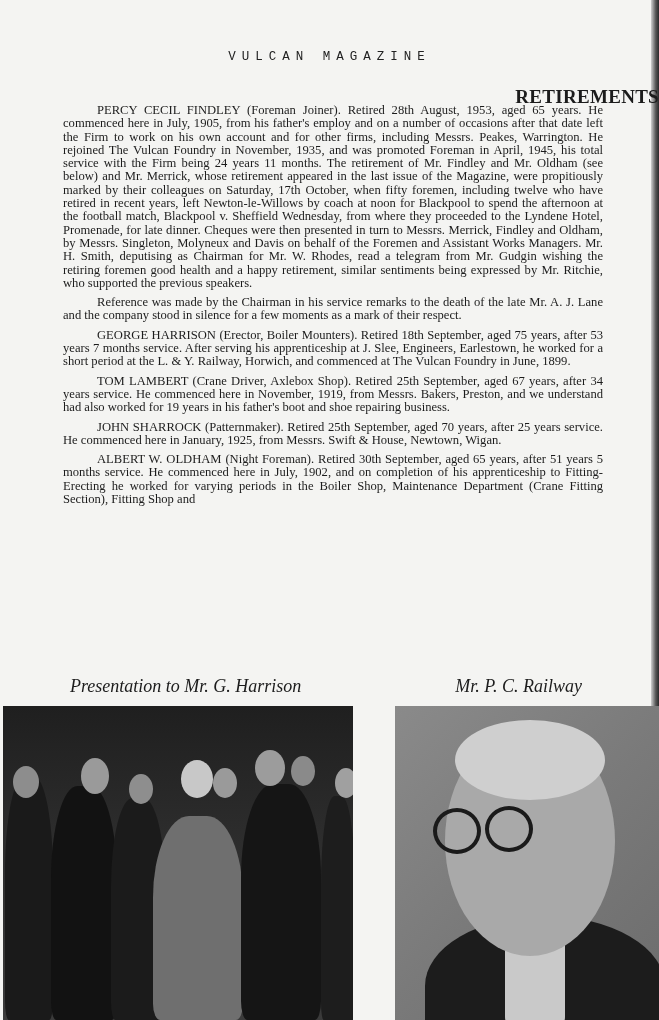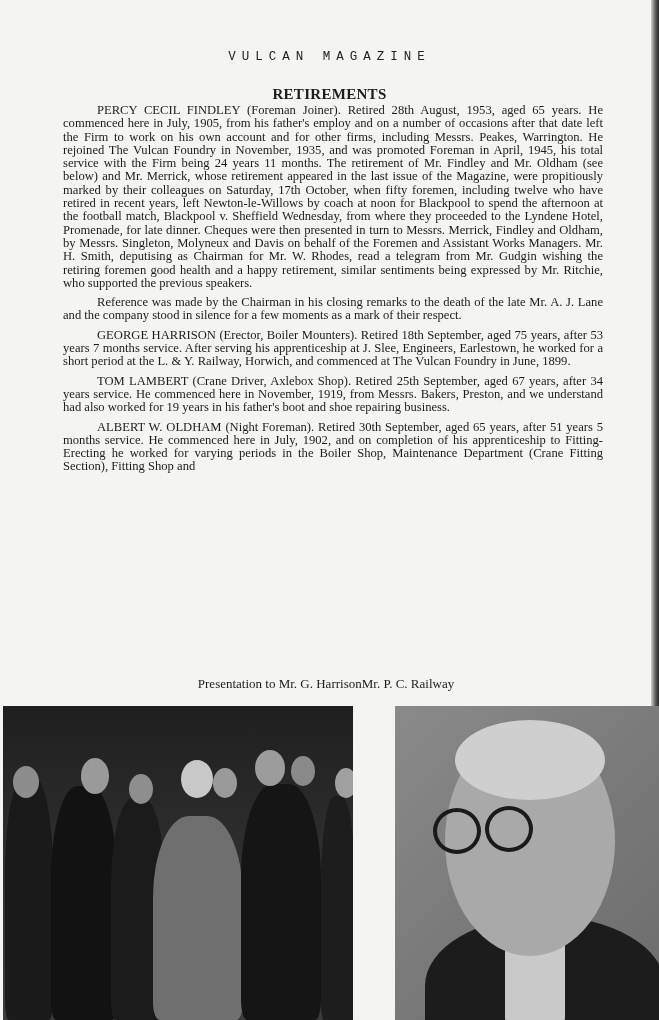--- a/index.html
+++ b/index.html
@@ -12,31 +12,31 @@
   .page-edge {
     position:absolute; top:0; right:0; width:8px; height:1020px;
     background:linear-gradient(to right,#cfcfcf,#555 60%,#2a2a2a);
   }
   .masthead {
     position:absolute; top:50px; left:0; width:659px; text-align:center;
     font-family:Liberation Mono, monospace; font-size:12.5px; letter-spacing:6px;
     color:#222;
   }
   .section-title {
-    position:absolute; top:86px; left:0; width:659px; text-align:center;
-    font-weight:bold; font-size:15px; letter-spacing:0.3px;
+    position:absolute; top:86px; left:0; width:659px; text-align:right;
+    font-weight:bold; font-size:19px; letter-spacing:0.3px;
   }
   .article {
     position:absolute; top:104px; left:63px; width:540px;
     font-size:12.6px; line-height:13.3px; text-align:justify;
   }
   .article p { margin:0 0 6px 0; text-indent:34px; }
   .captions {
     position:absolute; top:676px; left:70px; width:512px;
-    font-size:13px; display:flex; justify-content:center;
+    font-style:italic; font-size:18px; display:flex; justify-content:space-between;
   }
   .photo {
     position:absolute; overflow:hidden;
   }
   .photo-left {
     left:3px; top:706px; width:350px; height:314px;
     background:
       radial-gradient(ellipse 16px 20px at 100px 768px, #888 0%, transparent 70%),
       linear-gradient(to bottom,#1f1f1f 0%,#2c2c2c 40%,#3b3b3b 100%);
   }
@@ -50,23 +50,24 @@
 </head>
 <body>
 
 <div class="page-edge"></div>
 
 <div class="masthead">VULCAN MAGAZINE</div>
 <div class="section-title">RETIREMENTS</div>
 
 <div class="article">
   <p>PERCY CECIL FINDLEY (Foreman Joiner). Retired 28th August, 1953, aged 65 years. He commenced here in July, 1905, from his father's employ and on a number of occasions after that date left the Firm to work on his own account and for other firms, including Messrs. Peakes, Warrington. He rejoined The Vulcan Foundry in November, 1935, and was promoted Foreman in April, 1945, his total service with the Firm being 24 years 11 months. The retirement of Mr. Findley and Mr. Oldham (see below) and Mr. Merrick, whose retirement appeared in the last issue of the Magazine, were propitiously marked by their colleagues on Saturday, 17th October, when fifty foremen, including twelve who have retired in recent years, left Newton-le-Willows by coach at noon for Blackpool to spend the afternoon at the football match, Blackpool v. Sheffield Wednesday, from where they proceeded to the Lyndene Hotel, Promenade, for late dinner. Cheques were then presented in turn to Messrs. Merrick, Findley and Oldham, by Messrs. Singleton, Molyneux and Davis on behalf of the Foremen and Assistant Works Managers. Mr. H. Smith, deputising as Chairman for Mr. W. Rhodes, read a telegram from Mr. Gudgin wishing the retiring foremen good health and a happy retirement, similar sentiments being expressed by Mr. Ritchie, who supported the previous speakers.</p>
-  <p>Reference was made by the Chairman in his closing remarks to the death of the late Mr. A. J. Lane and the company stood in silence for a few moments as a mark of their respect.</p>
+  <p>Reference was made by the Chairman in his service remarks to the death of the late Mr. A. J. Lane and the company stood in silence for a few moments as a mark of their respect.</p>
   <p>GEORGE HARRISON (Erector, Boiler Mounters). Retired 18th September, aged 75 years, after 53 years 7 months service. After serving his apprenticeship at J. Slee, Engineers, Earlestown, he worked for a short period at the L. &amp; Y. Railway, Horwich, and commenced at The Vulcan Foundry in June, 1899.</p>
   <p>TOM LAMBERT (Crane Driver, Axlebox Shop). Retired 25th September, aged 67 years, after 34 years service. He commenced here in November, 1919, from Messrs. Bakers, Preston, and we understand had also worked for 19 years in his father's boot and shoe repairing business.</p>
+  <p>JOHN SHARROCK (Patternmaker). Retired 25th September, aged 70 years, after 25 years service. He commenced here in January, 1925, from Messrs. Swift &amp; House, Newtown, Wigan.</p>
   <p>ALBERT W. OLDHAM (Night Foreman). Retired 30th September, aged 65 years, after 51 years 5 months service. He commenced here in July, 1902, and on completion of his apprenticeship to Fitting-Erecting he worked for varying periods in the Boiler Shop, Maintenance Department (Crane Fitting Section), Fitting Shop and</p>
 </div>
 
 <div class="captions">
   <span>Presentation to Mr. G. Harrison</span>
   <span>Mr. P. C. Railway</span>
 </div>
 
 <div class="photo photo-left">
   <div class="fig" style="left:2px;top:70px;width:48px;height:244px;background:#1a1a1a"></div>

